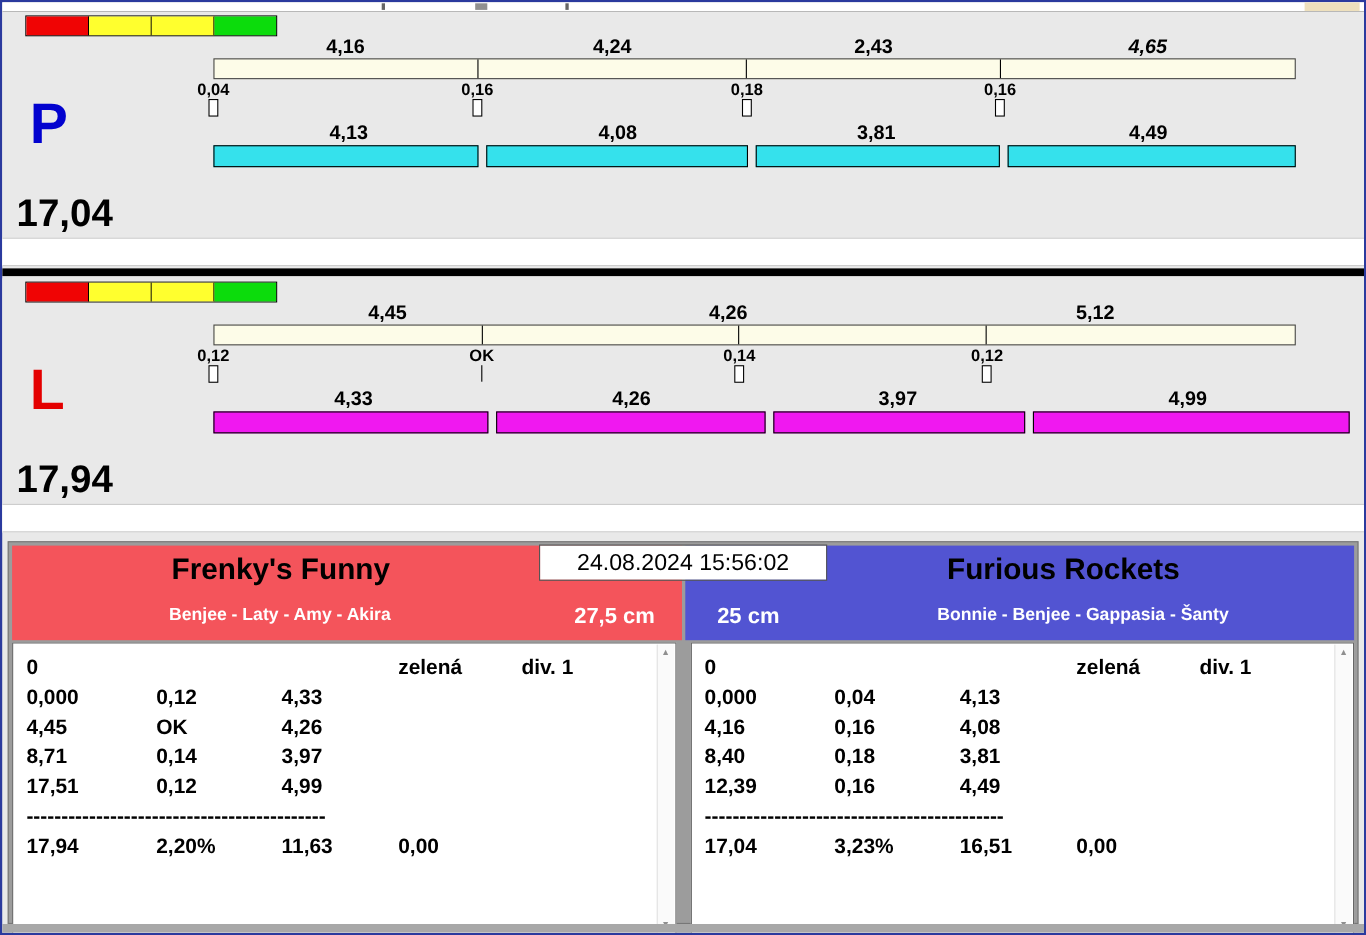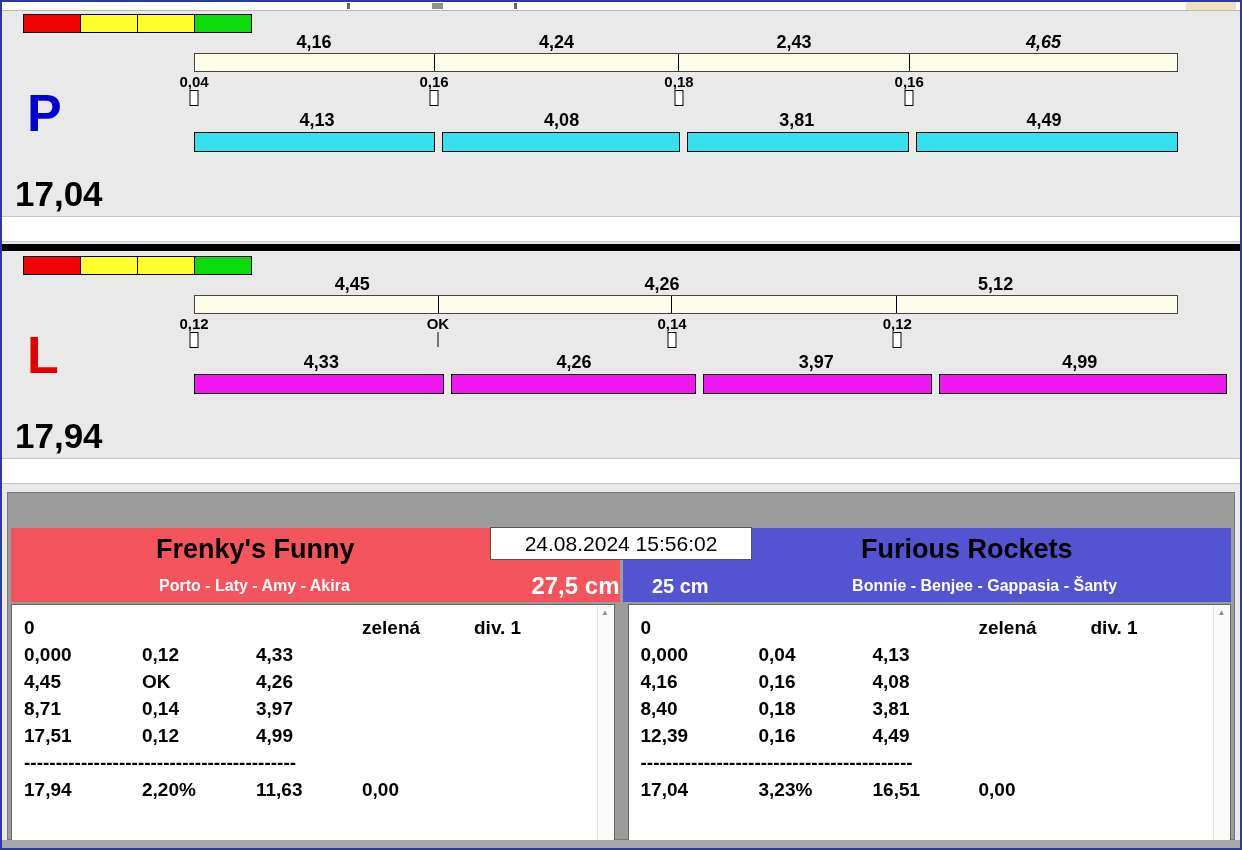--- a/index.html
+++ b/index.html
@@ -57,31 +57,31 @@
 
   .lane-total { position:absolute; left:13px; top:163px; font-size:35px; font-weight:bold; color:#000; }
   .lane-footer { position:absolute; left:0; right:0; bottom:0; height:26px; background:#fff;
                  border-top:1px solid #c8c8c8; border-bottom:1px solid #c8c8c8; }
 
   .divider { height:7px; background:#000; margin:2px 0; }
 
   
   .bottom { position:absolute; left:5px; right:5px; top:490px; height:348px;
             background:#9c9c9c; border:1px solid #777; padding:3px; }
-  .headers { position:relative; height:74px; display:flex; gap:3px;margin-top:32px; }
+  .headers { position:relative; height:86px; display:flex; gap:3px; }
   .team-header { flex:1; display:flex; flex-direction:column; }
   .red-team  { background:#f4545b; }
   .blue-team { background:#5254d2; }
   .team-name { height:42px; display:flex; align-items:center; justify-content:center;
                font-size:27px; font-weight:bold; color:#000; }
   .tn-left  { padding-right:120px; }
   .tn-right { padding-left:80px;text-align:center; }
   .team-sub { flex:1; display:flex; align-items:center; color:#fff; font-weight:bold; }
   .red-team .dogs   { width:80%; text-align:center; font-size:16px; }
-  .red-team .height { flex:1; text-align:right; font-size:24px; }
+  .red-team .height { flex:1; text-align:center; font-size:20px; }
   .blue-team .height { width:19%; text-align:center; font-size:20px; }
   .blue-team .dogs   { flex:1; text-align:center; font-size:16px; }
   .timestamp { position:absolute; left:50%; transform:translateX(-50%); top:0; width:260px; height:31px;
                background:#fff; outline:1px solid #555; display:flex; align-items:center;
                justify-content:center; font-size:21px; color:#000; }
 
   .panels { display:flex; gap:13px; margin-top:2px; height:266px; }
   .panel { flex:1; background:#fff; border:1px solid #666; position:relative;
            padding:9px 24px 0 12px; overflow:hidden; }
   .prow { display:grid; grid-template-columns:118px 114px 106px 112px 1fr; height:27px;
@@ -211,21 +211,21 @@
 
     <div class="lane-total">17,94</div>
     <div class="lane-footer"></div>
   </section>
 
   <div class="bottom">
     <div class="headers">
       <div class="team-header red-team">
         <div class="team-name tn-left">Frenky's Funny</div>
         <div class="team-sub">
-          <span class="dogs">Porto - Laty - Amy - Akira</span>
+          <span class="dogs">Benjee - Laty - Amy - Akira</span>
           <span class="height">27,5 cm</span>
         </div>
       </div>
       <div class="team-header blue-team">
         <div class="team-name tn-right">Furious Rockets</div>
         <div class="team-sub">
           <span class="height">25 cm</span>
           <span class="dogs">Bonnie - Benjee - Gappasia - Šanty</span>
         </div>
       </div>

